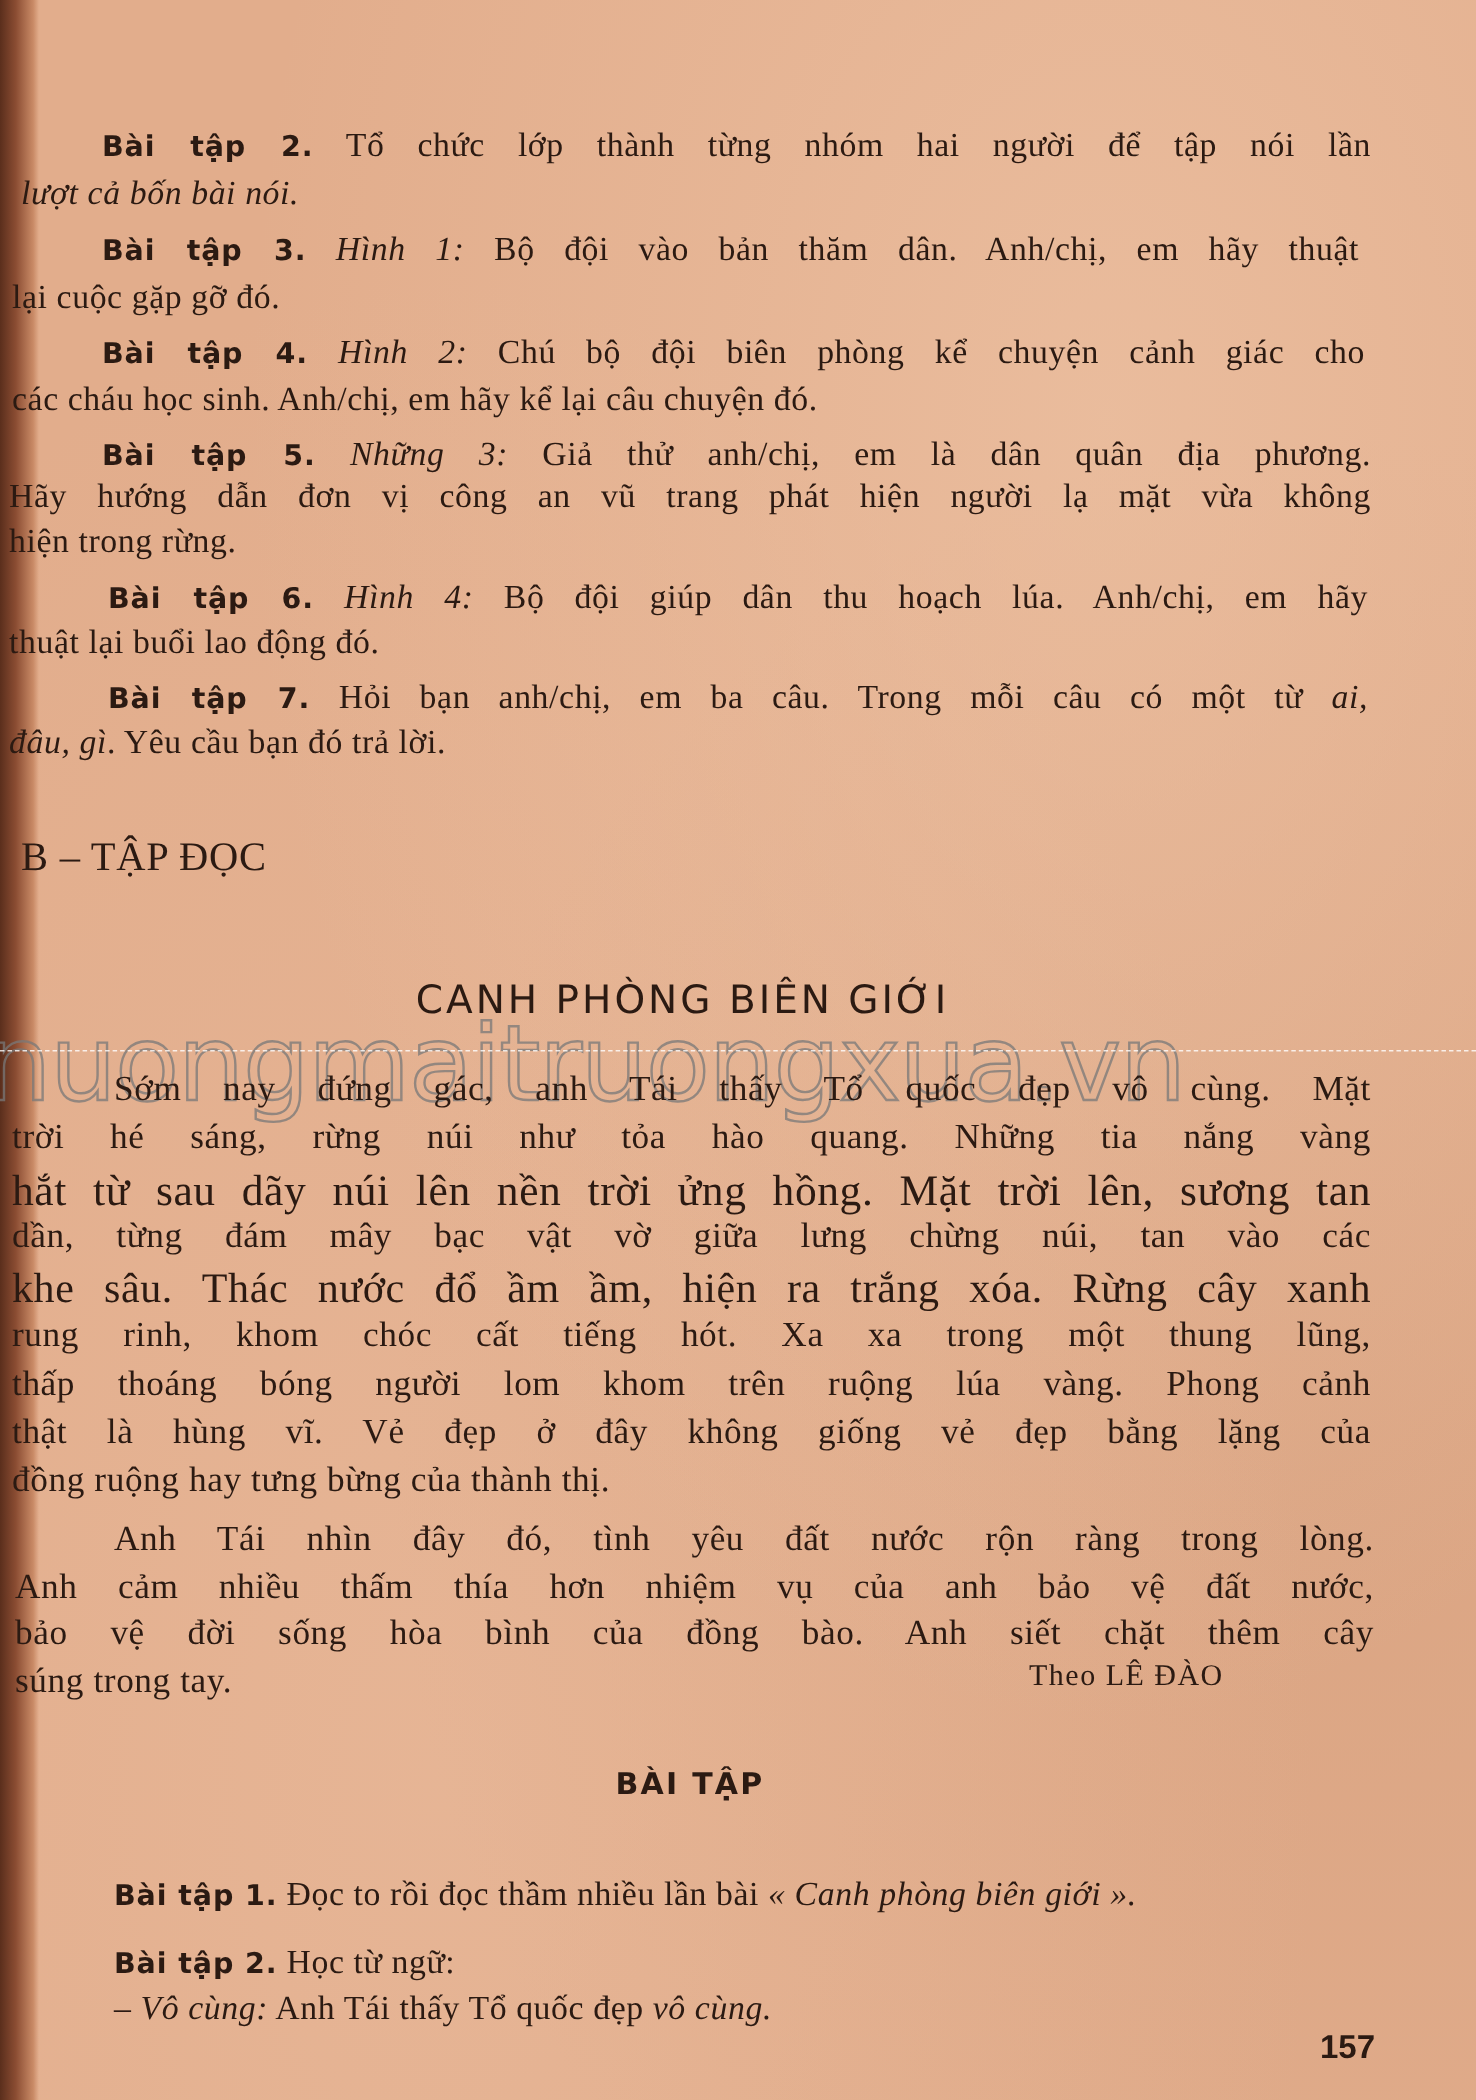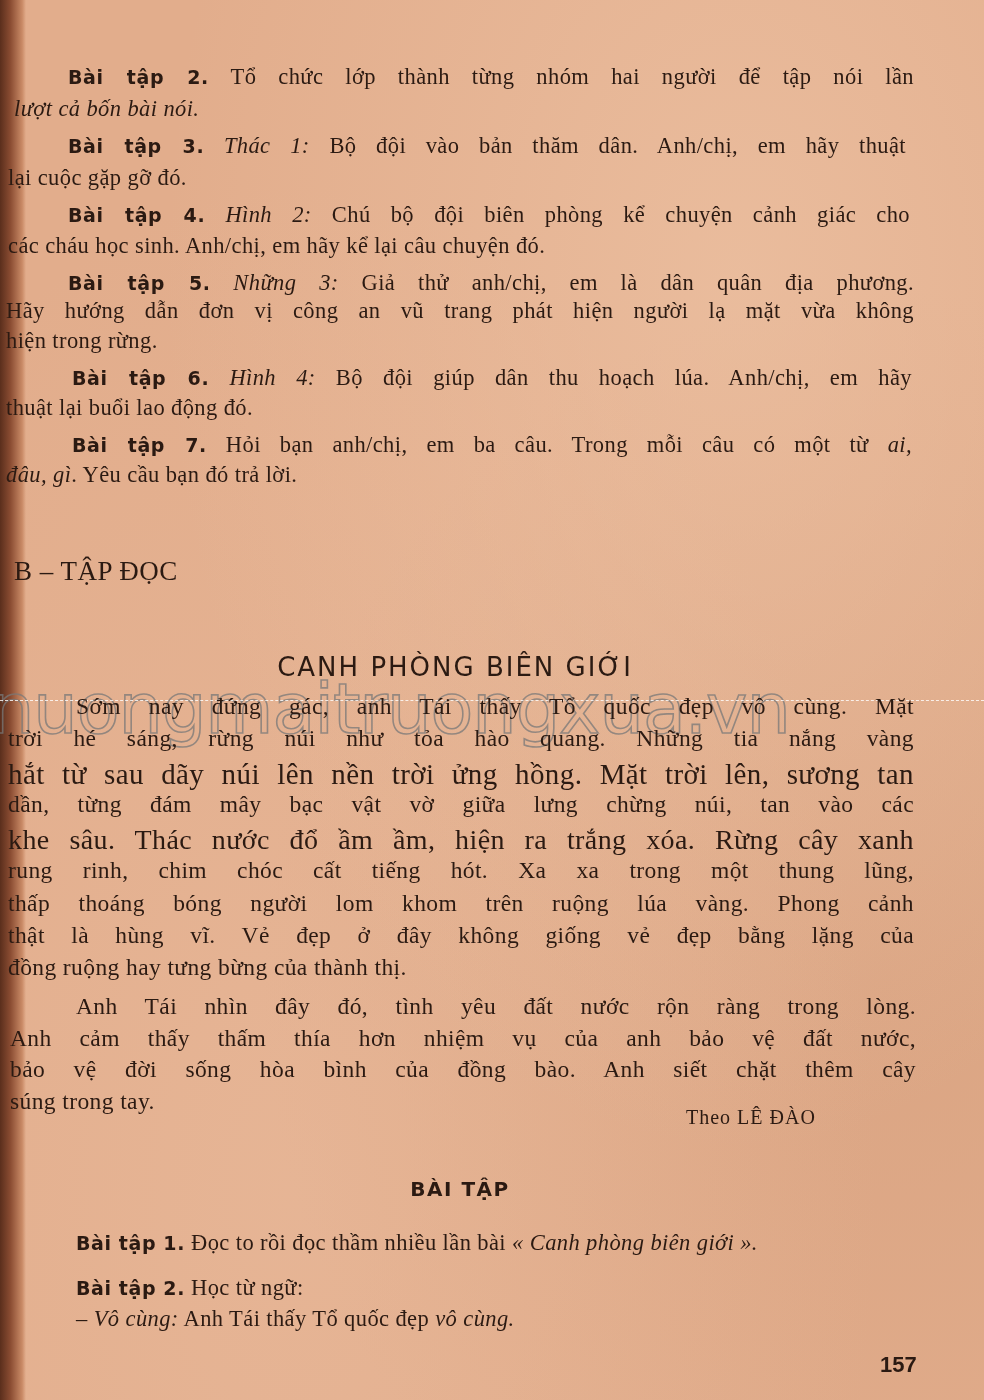--- a/index.html
+++ b/index.html
@@ -13,20 +13,21 @@
     font-family: "Liberation Serif", "DejaVu Serif", serif;
     color: #2b1a12;
   }
   .spine {
     position:absolute; left:0; top:0; width:26px; height:1400px;
     background: linear-gradient(to right, #5a2e1c 0%, #8a4c32 40%, #c98a66 85%, rgba(226,173,140,0) 100%);
   }
   .line {
     position:absolute; white-space:nowrap; font-size:22.5px; letter-spacing:0.4px;
     font-family: "Liberation Serif", serif;
+    margin-top: 20px;
   }
   .justify { text-align:justify; text-align-last:justify; }
   .ex-label {
     font-family: "DejaVu Sans", sans-serif; font-weight:bold; font-size:19px; letter-spacing:0.6px;
   }
   .it { font-style:italic; }
   .section-heading {
     position:absolute; left:14px; top:556px; font-size:27px;
     font-family:"Liberation Serif", serif; letter-spacing:0.5px;
   }
@@ -61,21 +62,21 @@
 <div class="spine"></div>
 
 <div class="line justify" style="left:68px; top:64px; width:846px;">
   <span class="ex-label">Bài tập 2.</span>
   <span>Tổ chức lớp thành từng nhóm hai người để tập nói lần</span>
 </div>
 <div class="line" style="left:14px; top:96px;font-style:italic;">lượt cả bốn bài nói.</div>
 
 <div class="line justify" style="left:68px; top:133px; width:838px;">
   <span class="ex-label">Bài tập 3.</span>
-  <span class="it">Thác 1:</span>
+  <span class="it">Hình 1:</span>
   <span>Bộ đội vào bản thăm dân. Anh/chị, em hãy thuật</span>
 </div>
 <div class="line" style="left:8px; top:165px;">lại cuộc gặp gỡ đó.</div>
 
 <div class="line justify" style="left:68px; top:202px; width:842px;">
   <span class="ex-label">Bài tập 4.</span>
   <span class="it">Hình 2:</span>
   <span>Chú bộ đội biên phòng kể chuyện cảnh giác cho</span>
 </div>
 <div class="line" style="left:8px; top:233px;">các cháu học sinh. Anh/chị, em hãy kể lại câu chuyện đó.</div>
@@ -110,27 +111,27 @@
 <div class="title" style="width:910px;">CANH PHÒNG BIÊN GIỚI</div>
 
 <div class="watermark">nuongmaitruongxua.vn</div>
 <div class="dash-line"></div>
 
 <div class="line justify" style="left:76px; top:693px; width:838px; font-size:23.5px;">Sớm nay đứng gác, anh Tái thấy Tổ quốc đẹp vô cùng. Mặt</div>
 <div class="line justify" style="left:8px; top:725px; width:906px; font-size:23.5px;">trời hé sáng, rừng núi như tỏa hào quang. Những tia nắng vàng</div>
 <div class="line justify" style="left:8px; top:758px; width:906px; font-size:29px;">hắt từ sau dãy núi lên nền trời ửng hồng. Mặt trời lên, sương tan</div>
 <div class="line justify" style="left:8px; top:791px; width:906px; font-size:23.5px;">dần, từng đám mây bạc vật vờ giữa lưng chừng núi, tan vào các</div>
 <div class="line justify" style="left:8px; top:824px; width:906px; font-size:28px;">khe sâu. Thác nước đổ ầm ầm, hiện ra trắng xóa. Rừng cây xanh</div>
-<div class="line justify" style="left:8px; top:857px; width:906px; font-size:23.5px;">rung rinh, chim chóc cất tiếng hót. Xa xa trong một thung lũng,</div>
+<div class="line justify" style="left:8px; top:857px; width:906px; font-size:23.5px;">rung rinh, khom chóc cất tiếng hót. Xa xa trong một thung lũng,</div>
 <div class="line justify" style="left:8px; top:890px; width:906px; font-size:23.5px;">thấp thoáng bóng người lom khom trên ruộng lúa vàng. Phong cảnh</div>
 <div class="line justify" style="left:8px; top:922px; width:906px; font-size:23.5px;">thật là hùng vĩ. Vẻ đẹp ở đây không giống vẻ đẹp bằng lặng của</div>
 <div class="line" style="left:8px; top:954px; font-size:23.5px;">đồng ruộng hay tưng bừng của thành thị.</div>
 
 <div class="line justify" style="left:76px; top:993px; width:840px; font-size:23.5px;">Anh Tái nhìn đây đó, tình yêu đất nước rộn ràng trong lòng.</div>
-<div class="line justify" style="left:10px; top:1025px; width:906px; font-size:23.5px;">Anh cảm thấy thấm thía hơn nhiệm vụ của anh bảo vệ đất nước,</div>
+<div class="line justify" style="left:10px; top:1025px; width:906px; font-size:23.5px;">Anh cảm nhiều thấm thía hơn nhiệm vụ của anh bảo vệ đất nước,</div>
 <div class="line justify" style="left:10px; top:1056px; width:906px; font-size:23.5px;">bảo vệ đời sống hòa bình của đồng bào. Anh siết chặt thêm cây</div>
 <div class="line" style="left:10px; top:1088px; font-size:23.5px;">súng trong tay.</div>
 
 <div class="attribution">Theo LÊ ĐÀO</div>
 
 <div class="subheading">BÀI TẬP</div>
 
 <div class="line" style="left:76px; top:1230px;">
   <span class="ex-label">Bài tập 1.</span>
   <span>Đọc to rồi đọc thầm nhiều lần bài</span>

